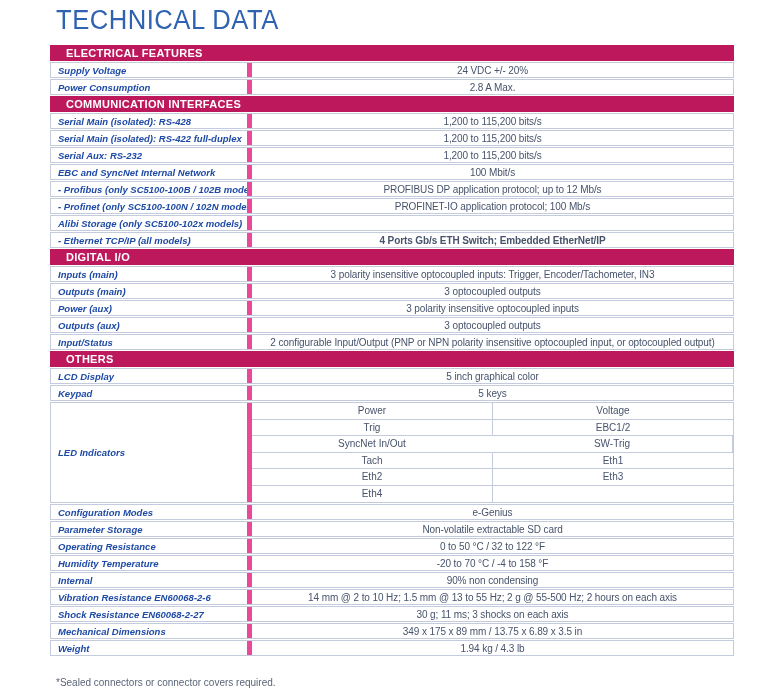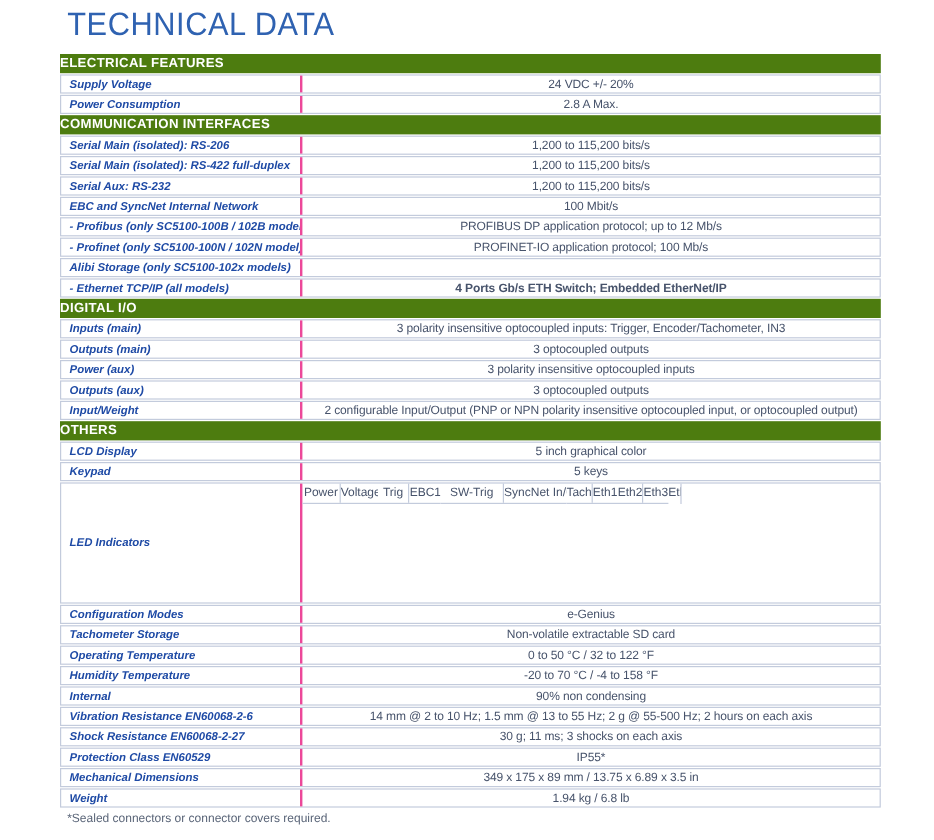--- a/index.html
+++ b/index.html
@@ -4,35 +4,35 @@
 <style>
   html,body{margin:0;padding:0;background:#ffffff;}
   body{width:778px;height:700px;overflow:hidden;font-family:"Liberation Sans",sans-serif;}
   .page{position:relative;width:778px;height:581px;background:#fff;}
 
   .title{position:absolute;left:56px;top:5px;margin:0;font-size:27px;font-weight:300;
          color:#2f62b1;transform:scaleX(0.95);transform-origin:left top;letter-spacing:0.5px;}
 
   .spec-table{position:absolute;left:50px;top:45px;width:684px;}
 
-  .bar{height:16px;margin-bottom:1px;background:#4d7c0f;color:#ffffff;font-weight:bold;
-       font-size:11px;line-height:16px;padding-left:0;box-sizing:border-box;letter-spacing:0.3px;}
+  .bar{height:16px;margin-bottom:1px;background:#be185d;color:#ffffff;font-weight:bold;
+       font-size:11px;line-height:16px;padding-left:16px;box-sizing:border-box;letter-spacing:0.3px;}
 
   .row{display:flex;height:16px;margin-bottom:1px;border:1px solid #c3cbdc;
        box-sizing:border-box;background:#fff;}
-  .lbl{flex:0 0 201px;width:201px;border-right:2px solid #ec4899;box-sizing:border-box;
+  .lbl{flex:0 0 201px;width:201px;border-right:5px solid #ec4899;box-sizing:border-box;
        font-weight:bold;font-style:italic;color:#1e4aa5;font-size:9.5px;line-height:13px;
        padding-left:7px;white-space:nowrap;overflow:hidden;display:flex;align-items:center;}
   .val{flex:1;text-align:center;color:#47536b;font-size:10px;line-height:13px;
        white-space:nowrap;overflow:hidden;letter-spacing:-0.1px;
        display:flex;align-items:center;justify-content:center;}
   .val.bold{font-weight:bold;}
 
   .row.led{height:101px;}
-  .ledgrid{flex:1;display:flex;flex-direction:row;}
+  .ledgrid{flex:1;display:flex;flex-direction:column;}
   .ledrow{display:flex;height:16.5px;border-bottom:1px solid #c3cbdc;box-sizing:border-box;}
   .ledrow:last-child{border-bottom:none;}
   .ledcell{flex:1;text-align:center;color:#47536b;font-size:10px;line-height:15px;
            white-space:nowrap;overflow:hidden;}
   .ledcell.left{border-right:1px solid #c3cbdc;}
 
   .footnote{position:absolute;left:56px;top:677px;margin:0;font-size:10px;color:#5a6578;}
 </style>
 </head>
 <body>
@@ -51,21 +51,21 @@
     </div>
     <div class="row">
       <div class="lbl">Power Consumption</div>
       <div class="val">2.8 A Max.</div>
     </div>
 
     <div class="bar">
       <span>COMMUNICATION INTERFACES</span>
     </div>
     <div class="row">
-      <div class="lbl">Serial Main (isolated): RS-206</div>
+      <div class="lbl">Serial Main (isolated): RS-428</div>
       <div class="val">1,200 to 115,200 bits/s</div>
     </div>
     <div class="row">
       <div class="lbl">Serial Main (isolated): RS-422 full-duplex</div>
       <div class="val">1,200 to 115,200 bits/s</div>
     </div>
     <div class="row">
       <div class="lbl">Serial Aux: RS-232</div>
       <div class="val">1,200 to 115,200 bits/s</div>
     </div>
@@ -102,21 +102,21 @@
     </div>
     <div class="row">
       <div class="lbl">Power (aux)</div>
       <div class="val">3 polarity insensitive optocoupled inputs</div>
     </div>
     <div class="row">
       <div class="lbl">Outputs (aux)</div>
       <div class="val">3 optocoupled outputs</div>
     </div>
     <div class="row">
-      <div class="lbl">Input/Weight</div>
+      <div class="lbl">Input/Status</div>
       <div class="val">2 configurable Input/Output (PNP or NPN polarity insensitive optocoupled input, or optocoupled output)</div>
     </div>
 
     <div class="bar">
       <span>OTHERS</span>
     </div>
     <div class="row">
       <div class="lbl">LCD Display</div>
       <div class="val">5 inch graphical color</div>
     </div>
@@ -130,22 +130,22 @@
       <div class="ledgrid">
         <div class="ledrow">
           <div class="ledcell left">Power</div>
           <div class="ledcell">Voltage</div>
         </div>
         <div class="ledrow">
           <div class="ledcell left">Trig</div>
           <div class="ledcell">EBC1/2</div>
         </div>
         <div class="ledrow">
+          <div class="ledcell">SyncNet In/Out</div>
           <div class="ledcell left">SW-Trig</div>
-          <div class="ledcell">SyncNet In/Out</div>
         </div>
         <div class="ledrow">
           <div class="ledcell left">Tach</div>
           <div class="ledcell">Eth1</div>
         </div>
         <div class="ledrow">
           <div class="ledcell left">Eth2</div>
           <div class="ledcell">Eth3</div>
         </div>
         <div class="ledrow">
@@ -153,52 +153,48 @@
           <div class="ledcell"></div>
         </div>
       </div>
     </div>
 
     <div class="row">
       <div class="lbl">Configuration Modes</div>
       <div class="val">e-Genius</div>
     </div>
     <div class="row">
-      <div class="lbl">Tachometer Storage</div>
+      <div class="lbl">Parameter Storage</div>
       <div class="val">Non-volatile extractable SD card</div>
     </div>
     <div class="row">
-      <div class="lbl">Operating Temperature</div>
+      <div class="lbl">Operating Resistance</div>
       <div class="val">0 to 50 °C / 32 to 122 °F</div>
     </div>
     <div class="row">
       <div class="lbl">Humidity Temperature</div>
       <div class="val">-20 to 70 °C / -4 to 158 °F</div>
     </div>
     <div class="row">
       <div class="lbl">Internal</div>
       <div class="val">90% non condensing</div>
     </div>
     <div class="row">
       <div class="lbl">Vibration Resistance EN60068-2-6</div>
       <div class="val">14 mm @ 2 to 10 Hz; 1.5 mm @ 13 to 55 Hz; 2 g @ 55-500 Hz; 2 hours on each axis</div>
     </div>
     <div class="row">
       <div class="lbl">Shock Resistance EN60068-2-27</div>
       <div class="val">30 g; 11 ms; 3 shocks on each axis</div>
     </div>
     <div class="row">
-      <div class="lbl">Protection Class EN60529</div>
-      <div class="val">IP55*</div>
-    </div>
-    <div class="row">
       <div class="lbl">Mechanical Dimensions</div>
       <div class="val">349 x 175 x 89 mm / 13.75 x 6.89 x 3.5 in</div>
     </div>
     <div class="row">
       <div class="lbl">Weight</div>
-      <div class="val">1.94 kg / 6.8 lb</div>
+      <div class="val">1.94 kg / 4.3 lb</div>
     </div>
 
   </div>
 
   <p class="footnote">*Sealed connectors or connector covers required.</p>
 </div>
 
 </body></html>

